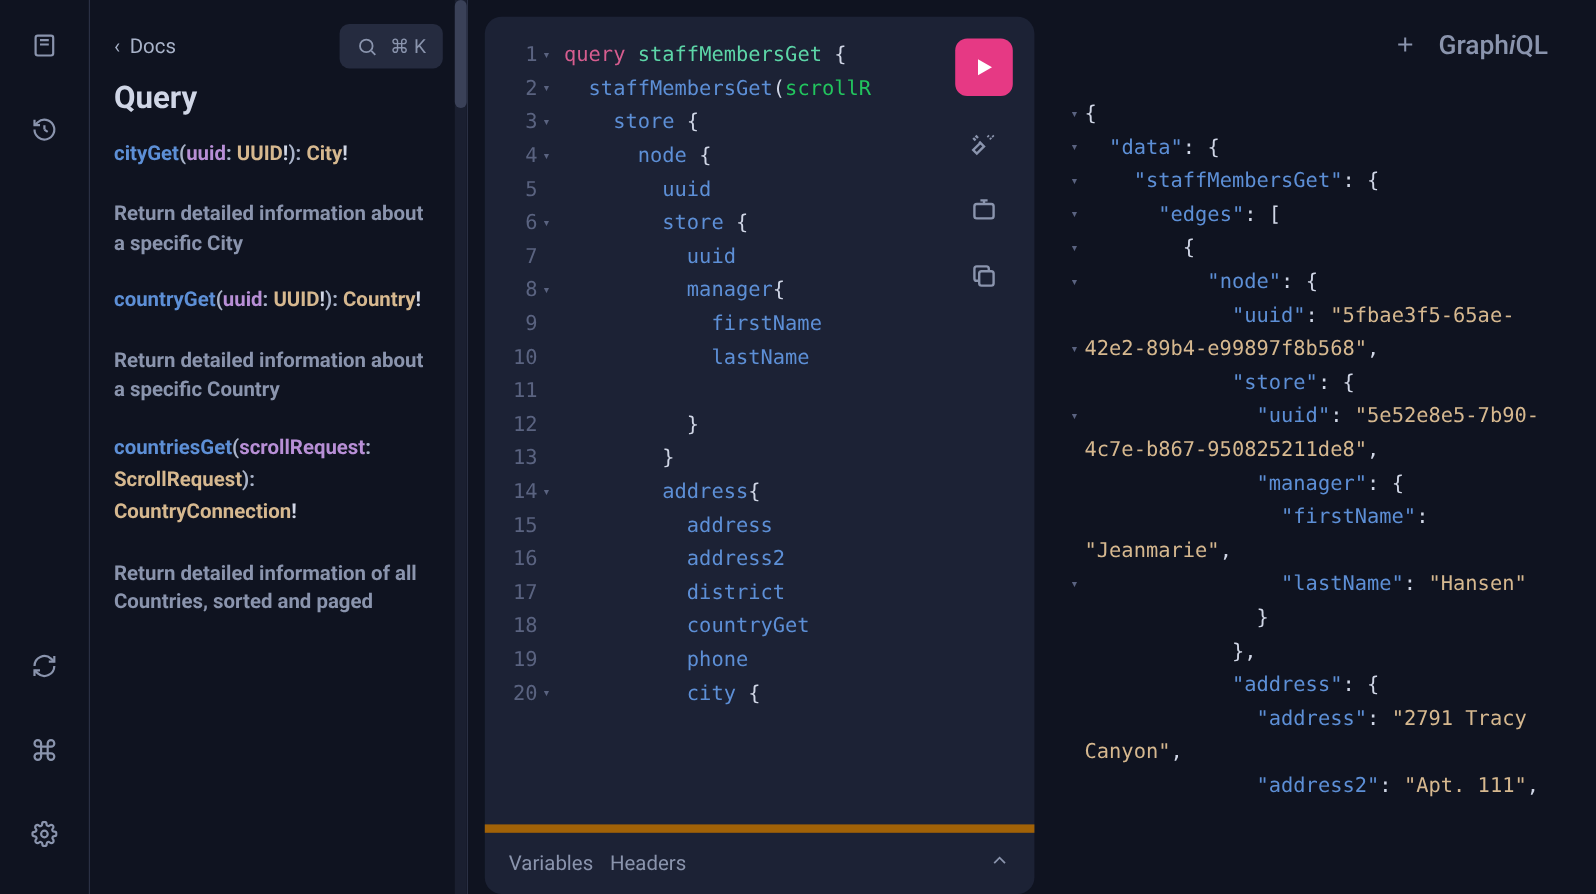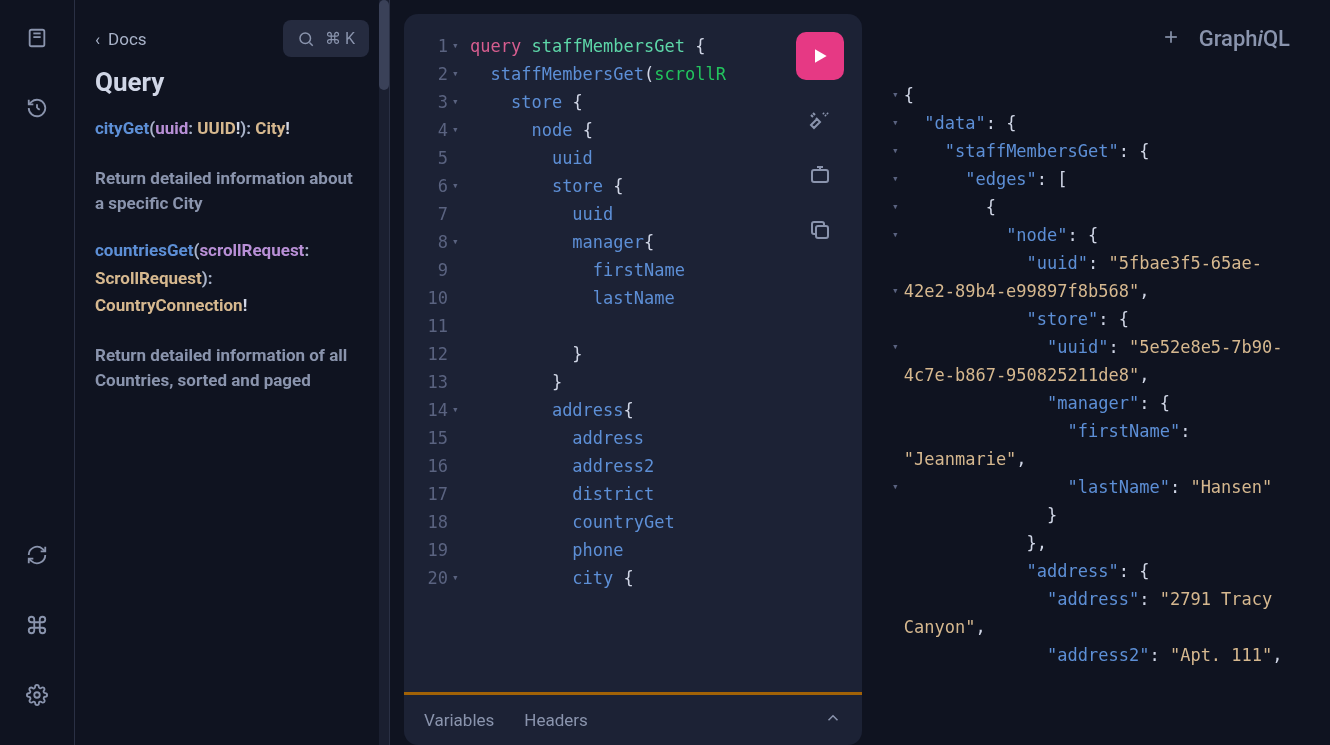--- a/index.html
+++ b/index.html
@@ -166,25 +166,25 @@
   justify-content: center;
   cursor: pointer;
 }
 .tool-icon {
   color: #8a94ad;
   width: 24px;
   height: 24px;
   cursor: pointer;
 }
 .editor-tabs {
-  border-top: 3px solid #a16207;
+  border-top: 7px solid #a16207;
   padding: 14px 20px;
   display: flex;
   align-items: center;
-  gap: 30px;
+  gap: 14px;
   color: #8a94ad;
   font-size: 17px;
 }
 .editor-tabs .spacer { flex: 1; }
 .result-column {
   flex: 1;
   padding: 12px 0 0 30px;
   display: flex;
   flex-direction: column;
 }
@@ -291,20 +291,21 @@
       <svg width="18" height="18" viewBox="0 0 24 24" fill="none" stroke="currentColor" stroke-width="2">
           <circle cx="11" cy="11" r="7"></circle>
           <line x1="21" y1="21" x2="16.65" y2="16.65"></line>
         </svg>
       <span>⌘ K</span>
     </div>
   </div>
   <div class="docs-title">Query</div>
   <div id="fields-list">
       <div class="field-entry"><span class="fn-name">cityGet</span>(<span class="fn-arg">uuid</span>: <span class="fn-type">UUID</span><span class="fn-bang">!</span>): <span class="fn-type">City</span><span class="fn-bang">!</span><div class="field-desc">Return detailed information about a specific City</div></div>
+      <div class="field-entry"><span class="fn-name">countryGet</span>(<span class="fn-arg">uuid</span>: <span class="fn-type">UUID</span><span class="fn-bang">!</span>): <span class="fn-type">Country</span><span class="fn-bang">!</span><div class="field-desc">Return detailed information about a specific Country</div></div>
       <div class="field-entry"><span class="fn-name">countriesGet</span>(<span class="fn-arg">scrollRequest</span>: <span class="fn-type">ScrollRequest</span><span class="fn-bang"></span>): <span class="fn-type">CountryConnection</span><span class="fn-bang">!</span><div class="field-desc">Return detailed information of all Countries, sorted and paged</div></div>
     </div>
 </div>
 
 <div class="main-area">
 
   <div class="editor-column">
     <div class="code-editor">
       <div class="code-content">
         <div class="gutter" id="gutter">

